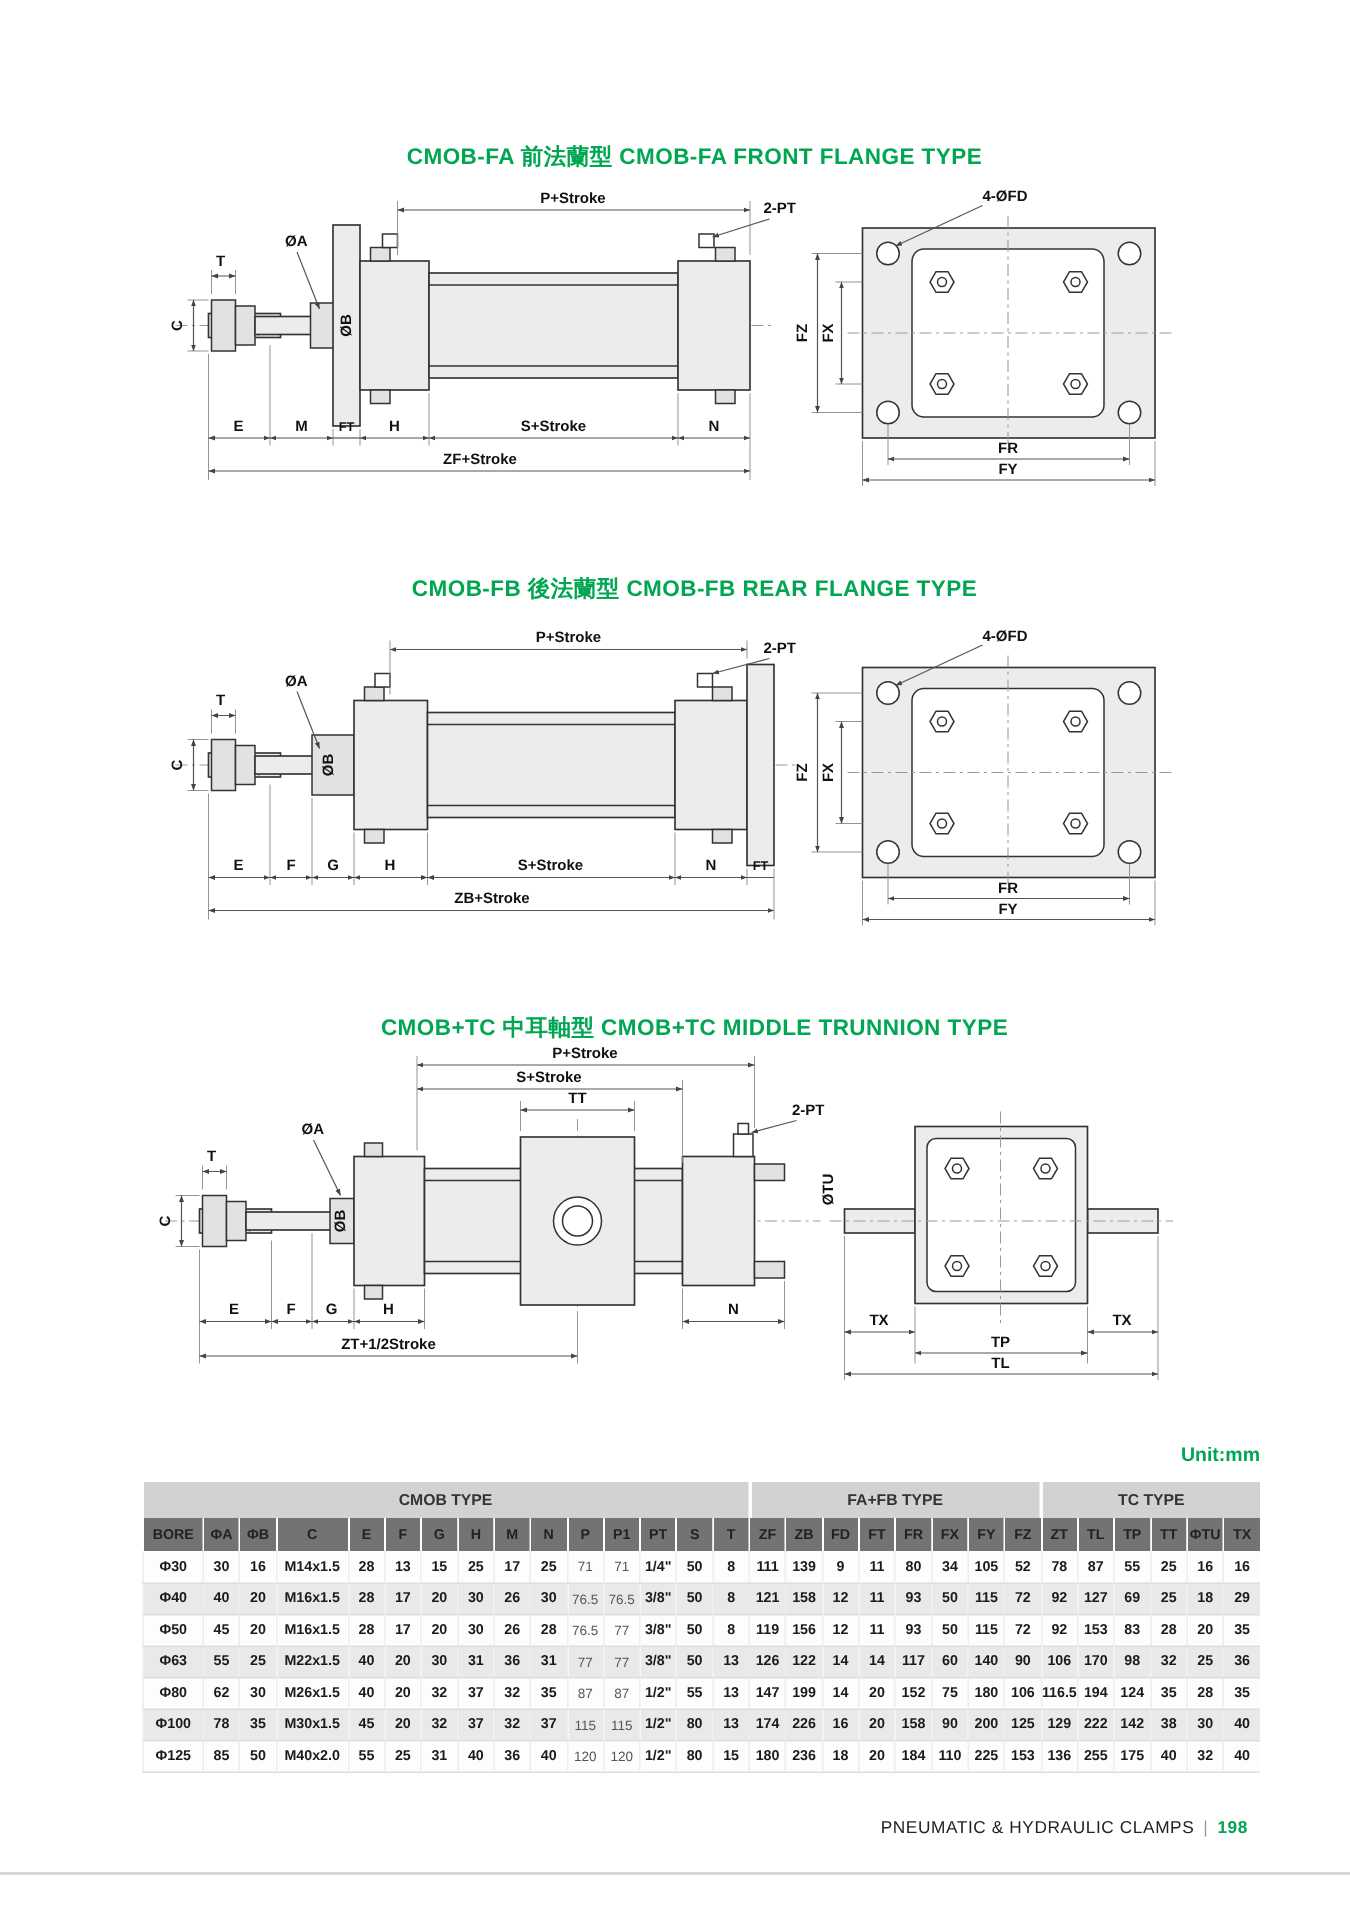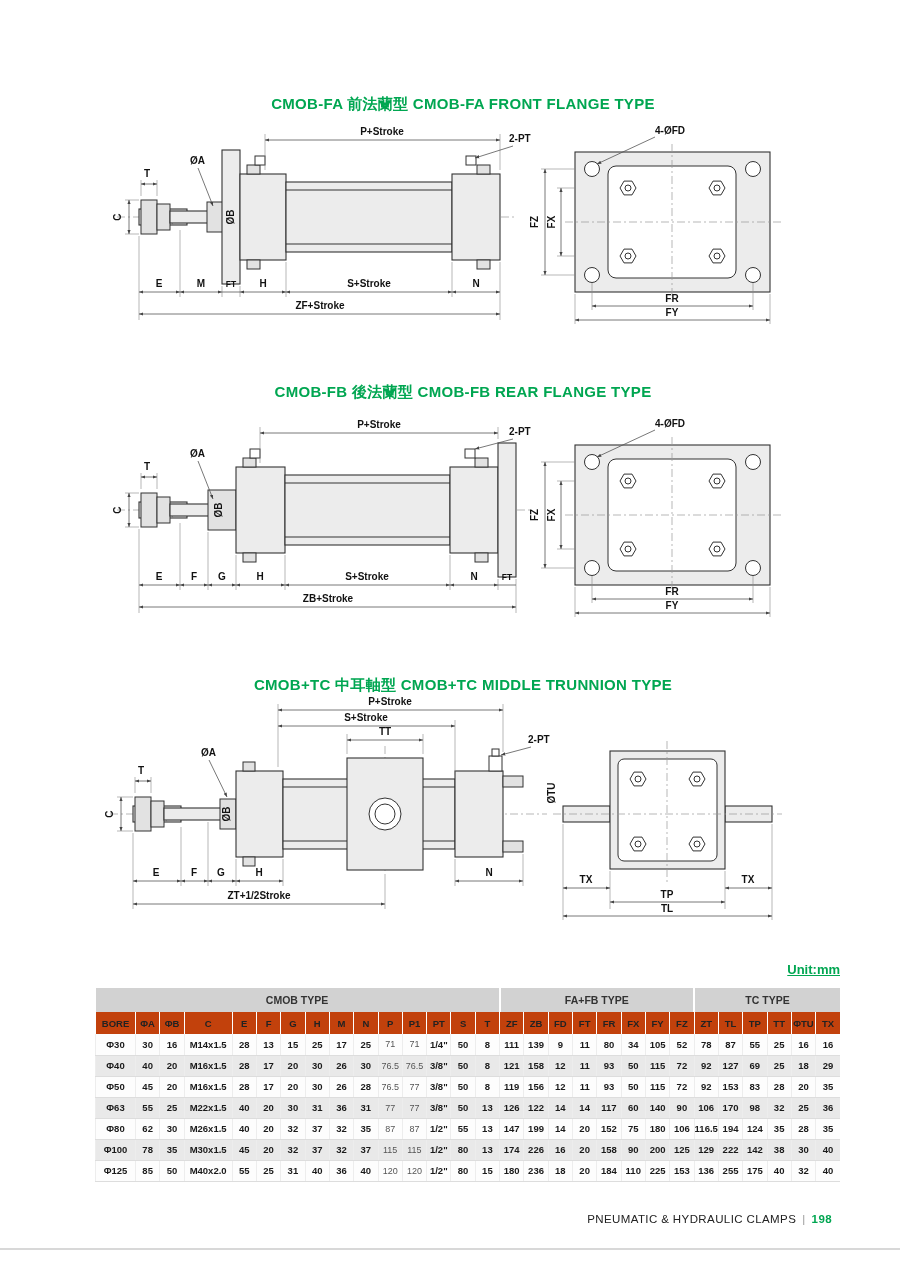--- a/index.html
+++ b/index.html
@@ -16,29 +16,29 @@
   svg text.sm { font-size:8.5px; }
   .part  { fill:#ececec; stroke:#333; stroke-width:1.1; }
   .part2 { fill:#e2e2e2; stroke:#333; stroke-width:1; }
   .white { fill:#ffffff; stroke:#333; stroke-width:1; }
   .ln    { stroke:#333; stroke-width:1; fill:none; }
   .dim   { stroke:#555; stroke-width:0.8; fill:none; }
   .ext   { stroke:#888; stroke-width:0.6; }
   .cl    { stroke:#999; stroke-width:0.7; fill:none; stroke-dasharray:8 3 2 3; }
   .hatch { stroke:#777; stroke-width:0.6; }
 
-  .unit { position:absolute; top:962px; right:60px; color:#00a651; font-weight:bold; font-size:13px;text-decoration:underline; }
+  .unit { position:absolute; top:962px; right:60px; color:#00a651; font-weight:bold; font-size:13px; }
 
   .tablewrap { position:absolute; left:95px; top:988px; width:745px; }
   table { border-collapse:collapse; width:100%; table-layout:fixed; font-size:9.5px; }
   th, td { text-align:center; vertical-align:middle; overflow:hidden; white-space:nowrap; }
   .group-th { background:#d2d2d2; font-size:10.5px; font-weight:bold; color:#333;
               height:24px; border-left:2px solid #fff;margin-left:16px; }
   .group-th:first-child { border-left:none; }
-  .col-th { background:#c2410c; font-weight:bold; color:#222; height:22px;
+  .col-th { background:#737373; font-weight:bold; color:#222; height:22px;
             border-left:1px solid #fff; font-size:9.5px;margin-top:24px; }
   tbody td { height:21px; font-weight:bold; border-left:1px solid #ededed;
              border-bottom:1px solid #dddddd; }
   tbody tr:nth-child(odd)  { background:#fdfdfd; }
   tbody tr:nth-child(even) { background:#e9e9e9; }
   td.lightcell { font-weight:normal; color:#555; font-size:9px;text-align:center; }
 
   .footer { position:absolute; top:1213px; right:68px; font-size:11.5px; color:#222;
             letter-spacing:0.4px; }
   .footer .sep { color:#999; margin:0 6px; }

